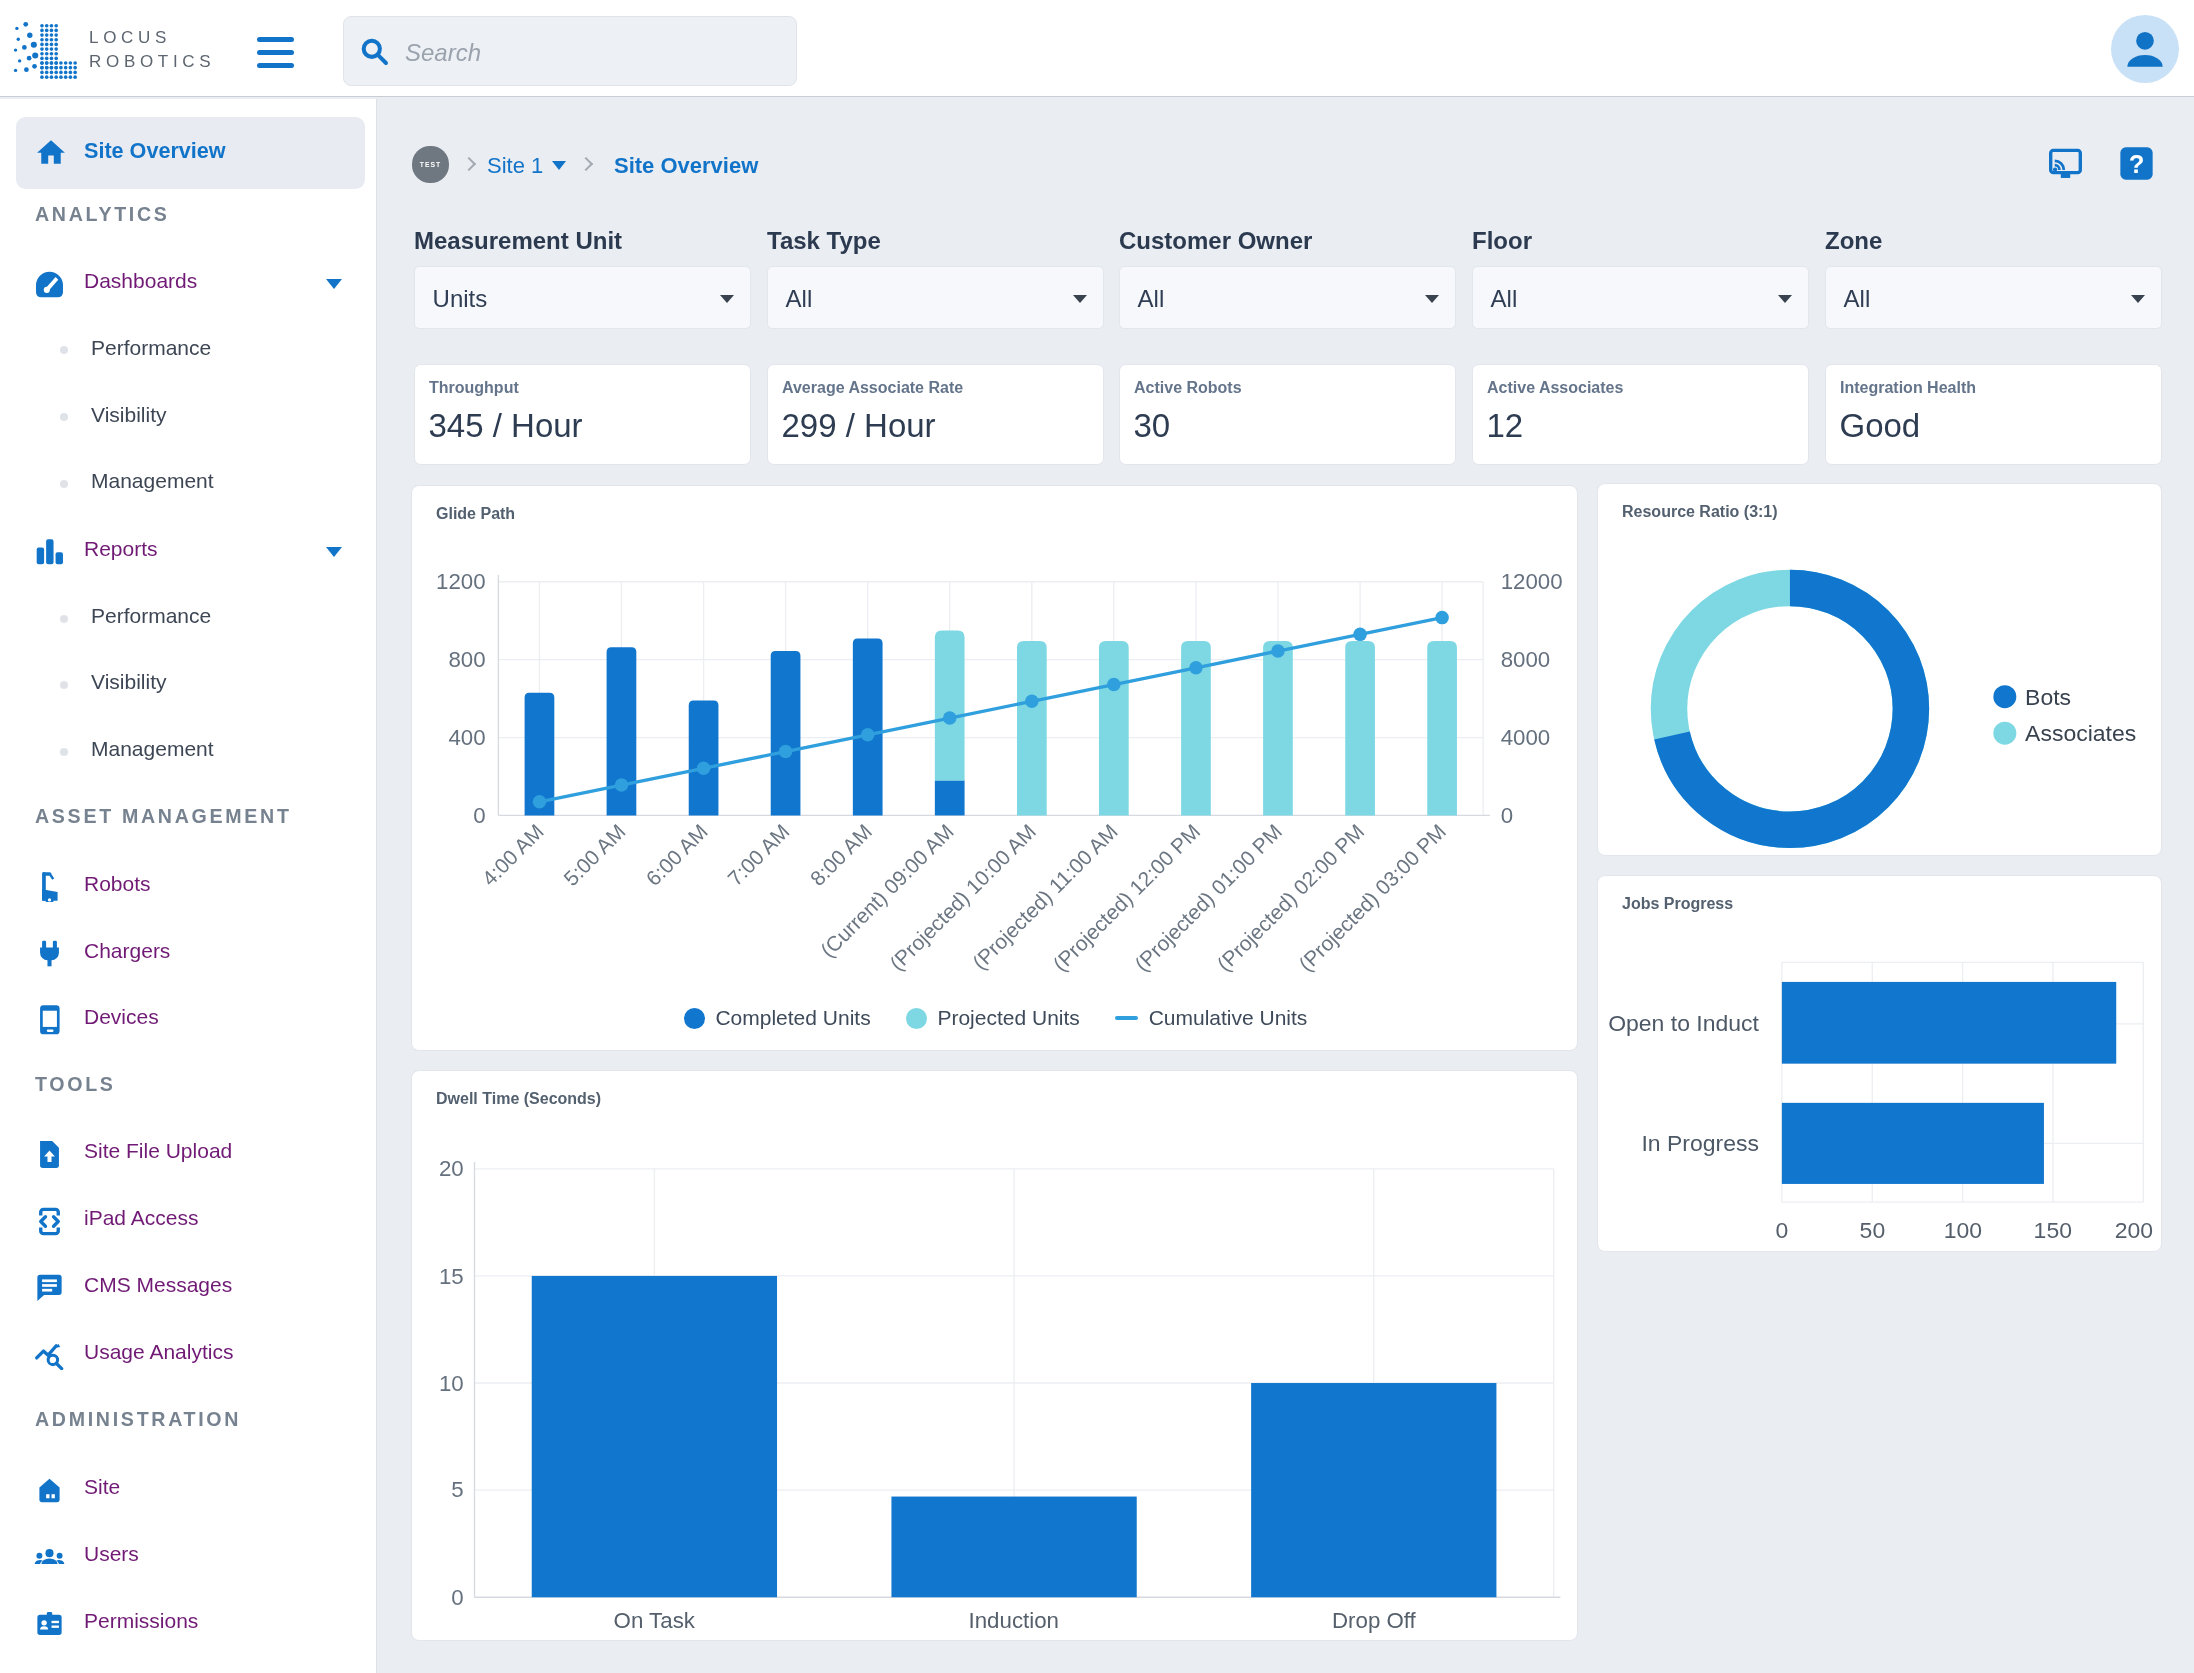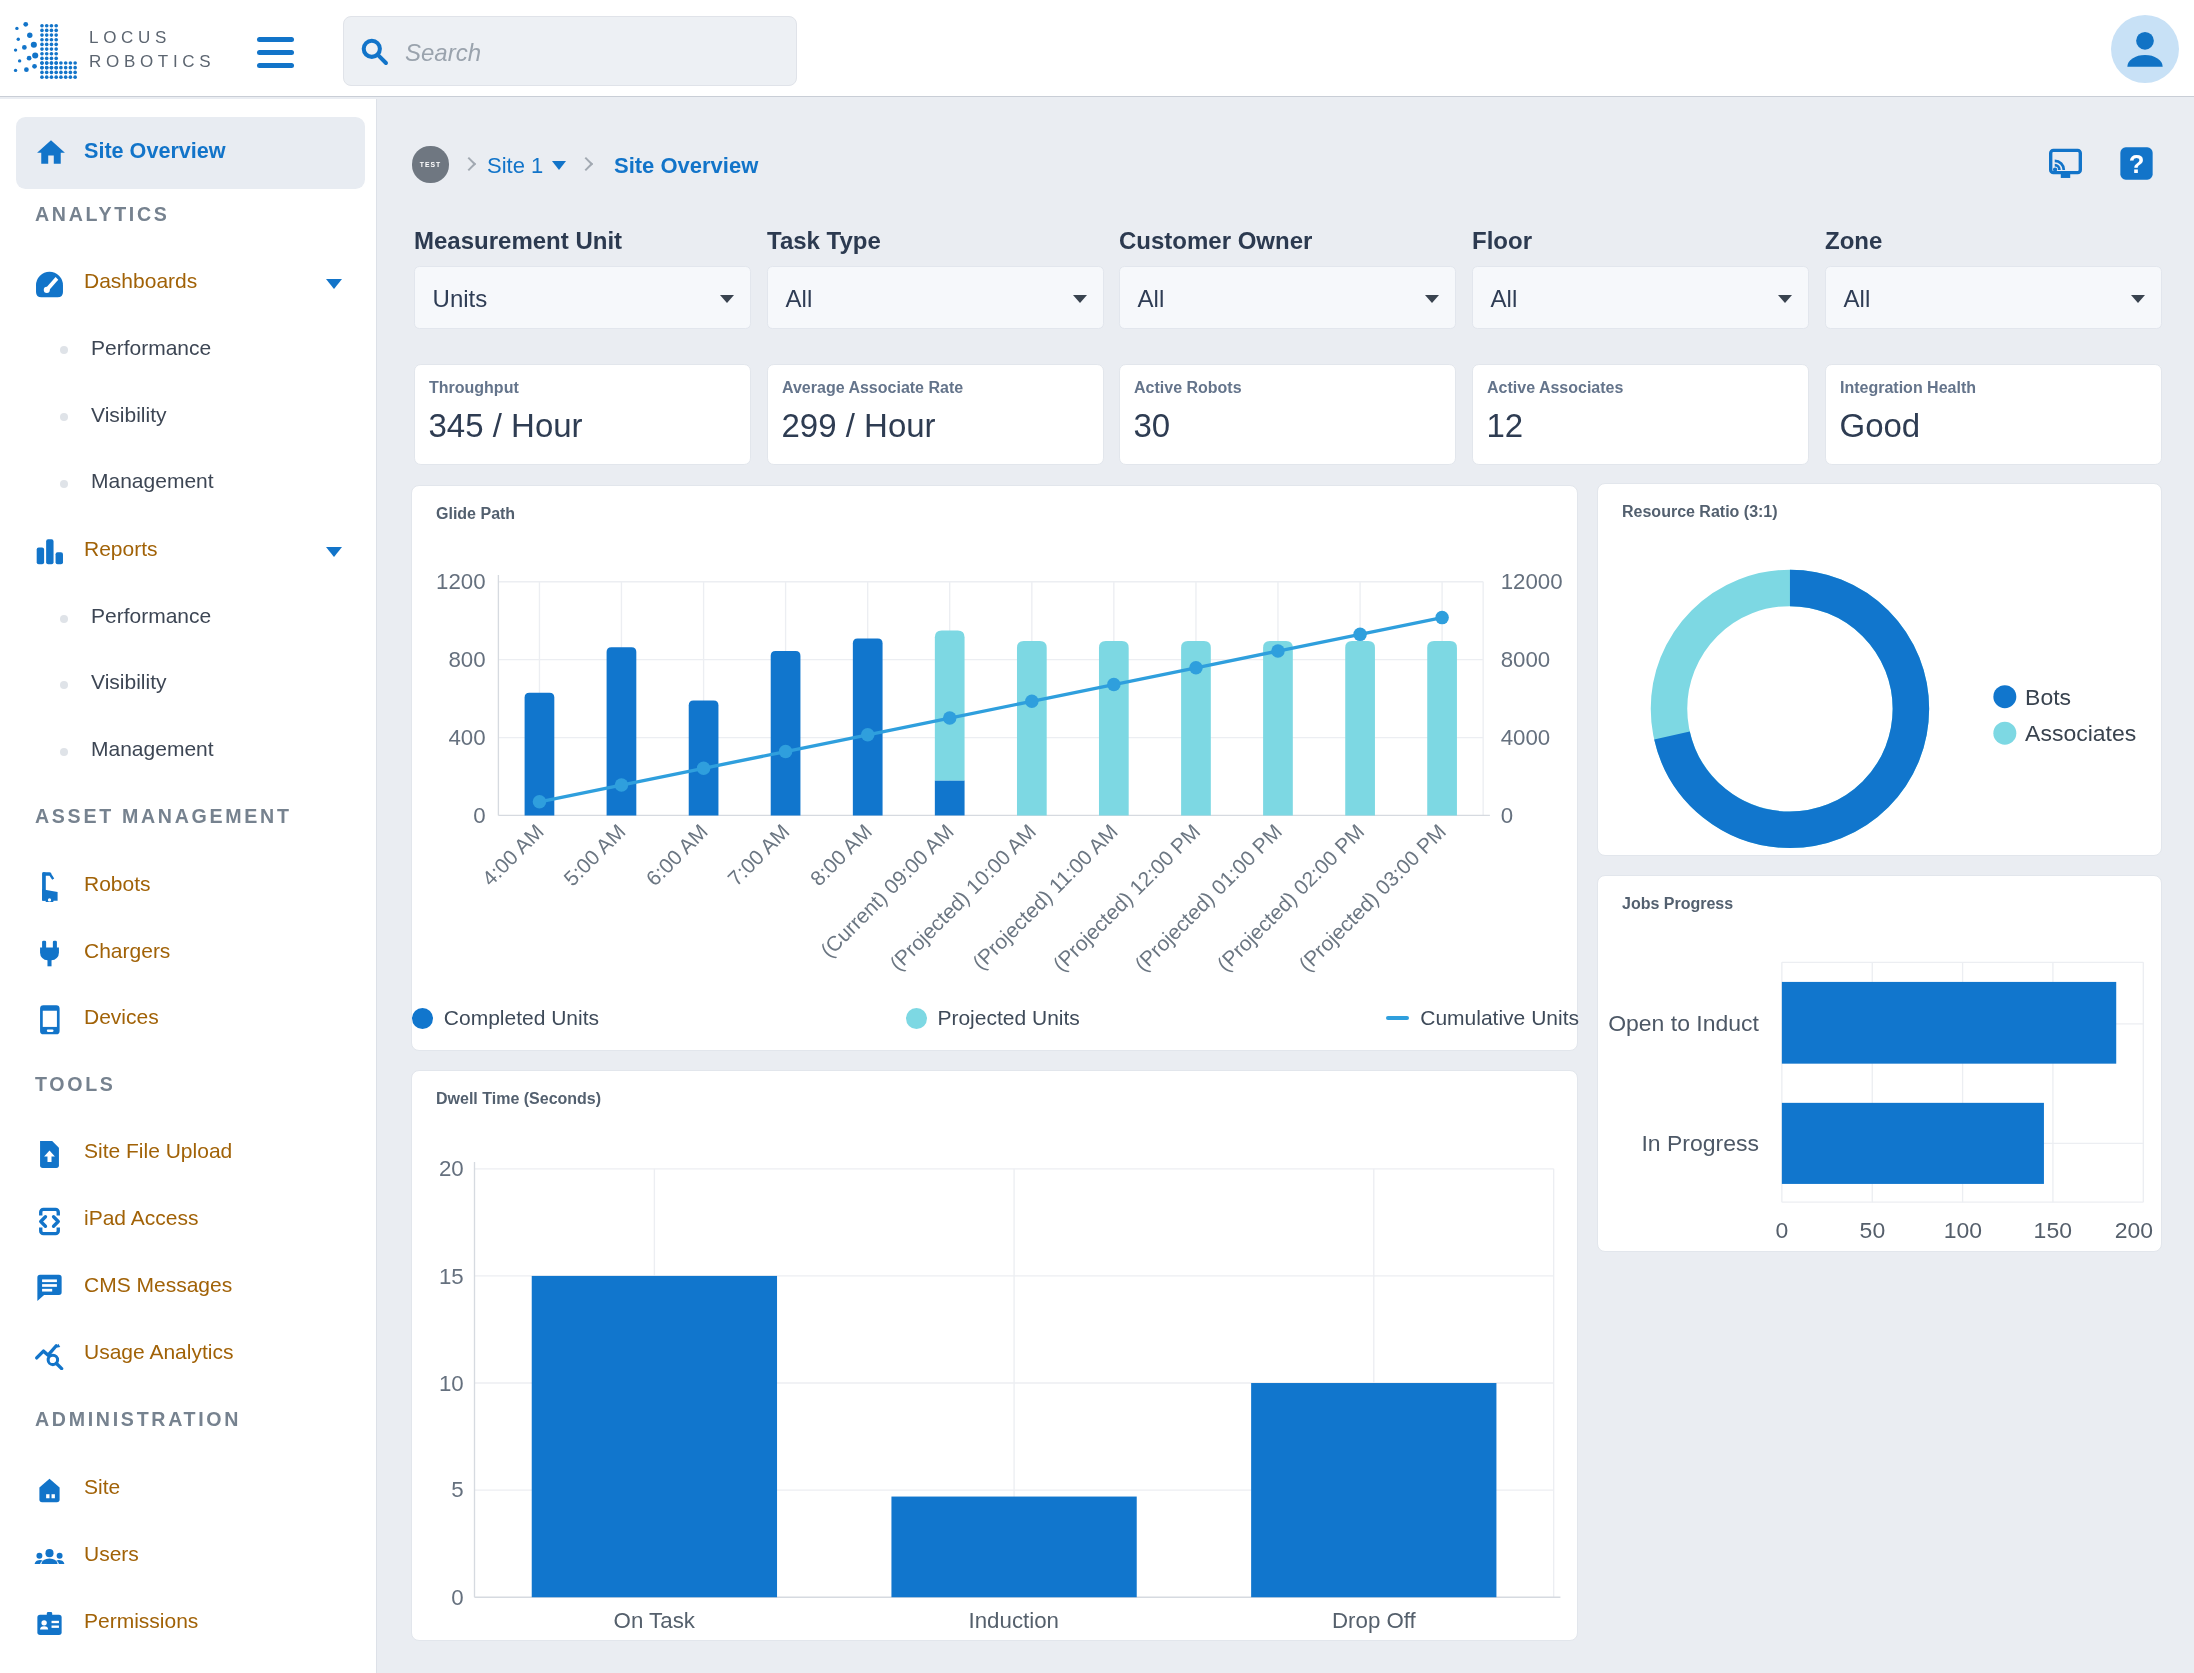--- a/index.html
+++ b/index.html
@@ -12,41 +12,41 @@
 .search { position:absolute; left:343px; top:16px; width:454px; height:70px; background:#edf0f4; border:1.4px solid #e0e3e9; border-radius:8px; }
 .search svg { position:absolute; left:15px; top:19px; }
 .search span { position:absolute; left:61px; top:21.6px; font-size:24px; font-style:italic; color:#9aa3ad; }
 .avatar { position:absolute; left:2111px; top:15px; }
 .sidebar { position:absolute; top:99px; left:0; width:377px; height:1574px; background:#fff; border-right:1.4px solid #dde1e8; z-index:5; }
 .activepill { position:absolute; left:16px; top:17.6px; width:349px; height:72px; background:#e8ecf2; border-radius:9.5px; }
 .activepill svg { position:absolute; left:19px; top:19.6px; }
 .activepill span { position:absolute; left:68px; top:21px; font-size:21.6px; font-weight:bold; color:#1274c9; }
 .sec { position:absolute; left:35px; font-size:19.6px; font-weight:bold; letter-spacing:2.7px; color:#76828f; }
 .itico { position:absolute; left:34px; }
-.ittx { position:absolute; left:84px; font-size:21px; color:#a16207; }
+.ittx { position:absolute; left:84px; font-size:21px; color:#701a75; }
 .subtx { position:absolute; left:91px; font-size:21px; color:#3d4654; }
 .dot { position:absolute; left:60px; width:8px; height:8px; border-radius:4px; background:#dfe3e8; }
 .caret { width:0; height:0; border-left:8.8px solid transparent; border-right:8.8px solid transparent; border-top:10.8px solid #1274c9; position:absolute; }
 .testc { position:absolute; left:412px; top:146px; width:37px; height:37px; border-radius:18px; background:#6f7781; color:#fff; font-size:6.8px; font-weight:bold; letter-spacing:1px; text-align:center; line-height:37px; }
 .chev { position:absolute; top:159px; width:10px; height:10px; border-top:2.7px solid #a2a9b2; border-right:2.7px solid #a2a9b2; transform:rotate(45deg); }
 .bc1 { position:absolute; left:487px; top:153px; font-size:22px; color:#1274c9; }
 .bcar { position:absolute; left:552px; top:161px; width:0; height:0; border-left:7.4px solid transparent; border-right:7.4px solid transparent; border-top:9.5px solid #1274c9; }
 .bc2 { position:absolute; left:614px; top:153px; font-size:22px; font-weight:bold; color:#1274c9; }
 .casti { position:absolute; left:2048px; top:147px; }
 .helpi { position:absolute; left:2119px; top:146px; }
 .flabel { position:absolute; top:227px; font-size:24px; font-weight:bold; color:#2c3a50; }
 .fsel { position:absolute; top:266px; width:337px; height:63px; background:#f6f8fb; border:1.4px solid #e2e6ed; border-radius:5.4px; }
 .fsel span { position:absolute; left:17.6px; top:17.6px; font-size:24px; color:#2f3d55; }
 .selcaret { position:absolute; right:16px; top:28px; width:0; height:0; border-left:7.4px solid transparent; border-right:7.4px solid transparent; border-top:8.8px solid #39434f; }
 .kpi { position:absolute; top:364px; width:337px; height:101px; background:#fff; border:1.4px solid #e2e6ec; border-radius:6.8px; }
 .klab { position:absolute; left:14px; top:13.5px; font-size:16px; font-weight:bold; color:#64748b; }
 .kval { position:absolute; left:13.5px; top:42px; font-size:33px; color:#2e3c52; }
 .card { position:absolute; background:#fff; border:1.4px solid #e2e6ec; border-radius:8px; }
 .ctitle { position:absolute; left:24px; top:19px; font-size:16px; font-weight:bold; color:#53606f; }
-.legend { position:absolute; left:0; top:520px; width:1167px; display:flex; justify-content:space-between; gap:35px; align-items:center; }
+.legend { position:absolute; left:0; top:520px; width:1167px; display:flex; justify-content:center; gap:35px; align-items:center; }
 .legend .li { display:flex; align-items:center; gap:10.8px; font-size:21px; color:#3e4a59; }
 .ldot { width:21px; height:21px; border-radius:10.8px; }
 .lline { width:23px; height:4px; background:#2f9fdd; border-radius:2px; }
 </style></head>
 <body>
 <div class="header">
   <div class="logo"><svg width="88" height="88" viewBox="0 0 130 130">
         <circle cx="25" cy="42" r="2.5" fill="#1274c9"></circle>
         <circle cx="38" cy="36" r="3.5" fill="#1274c9"></circle>
         <circle cx="27" cy="58" r="2.5" fill="#1274c9"></circle>

